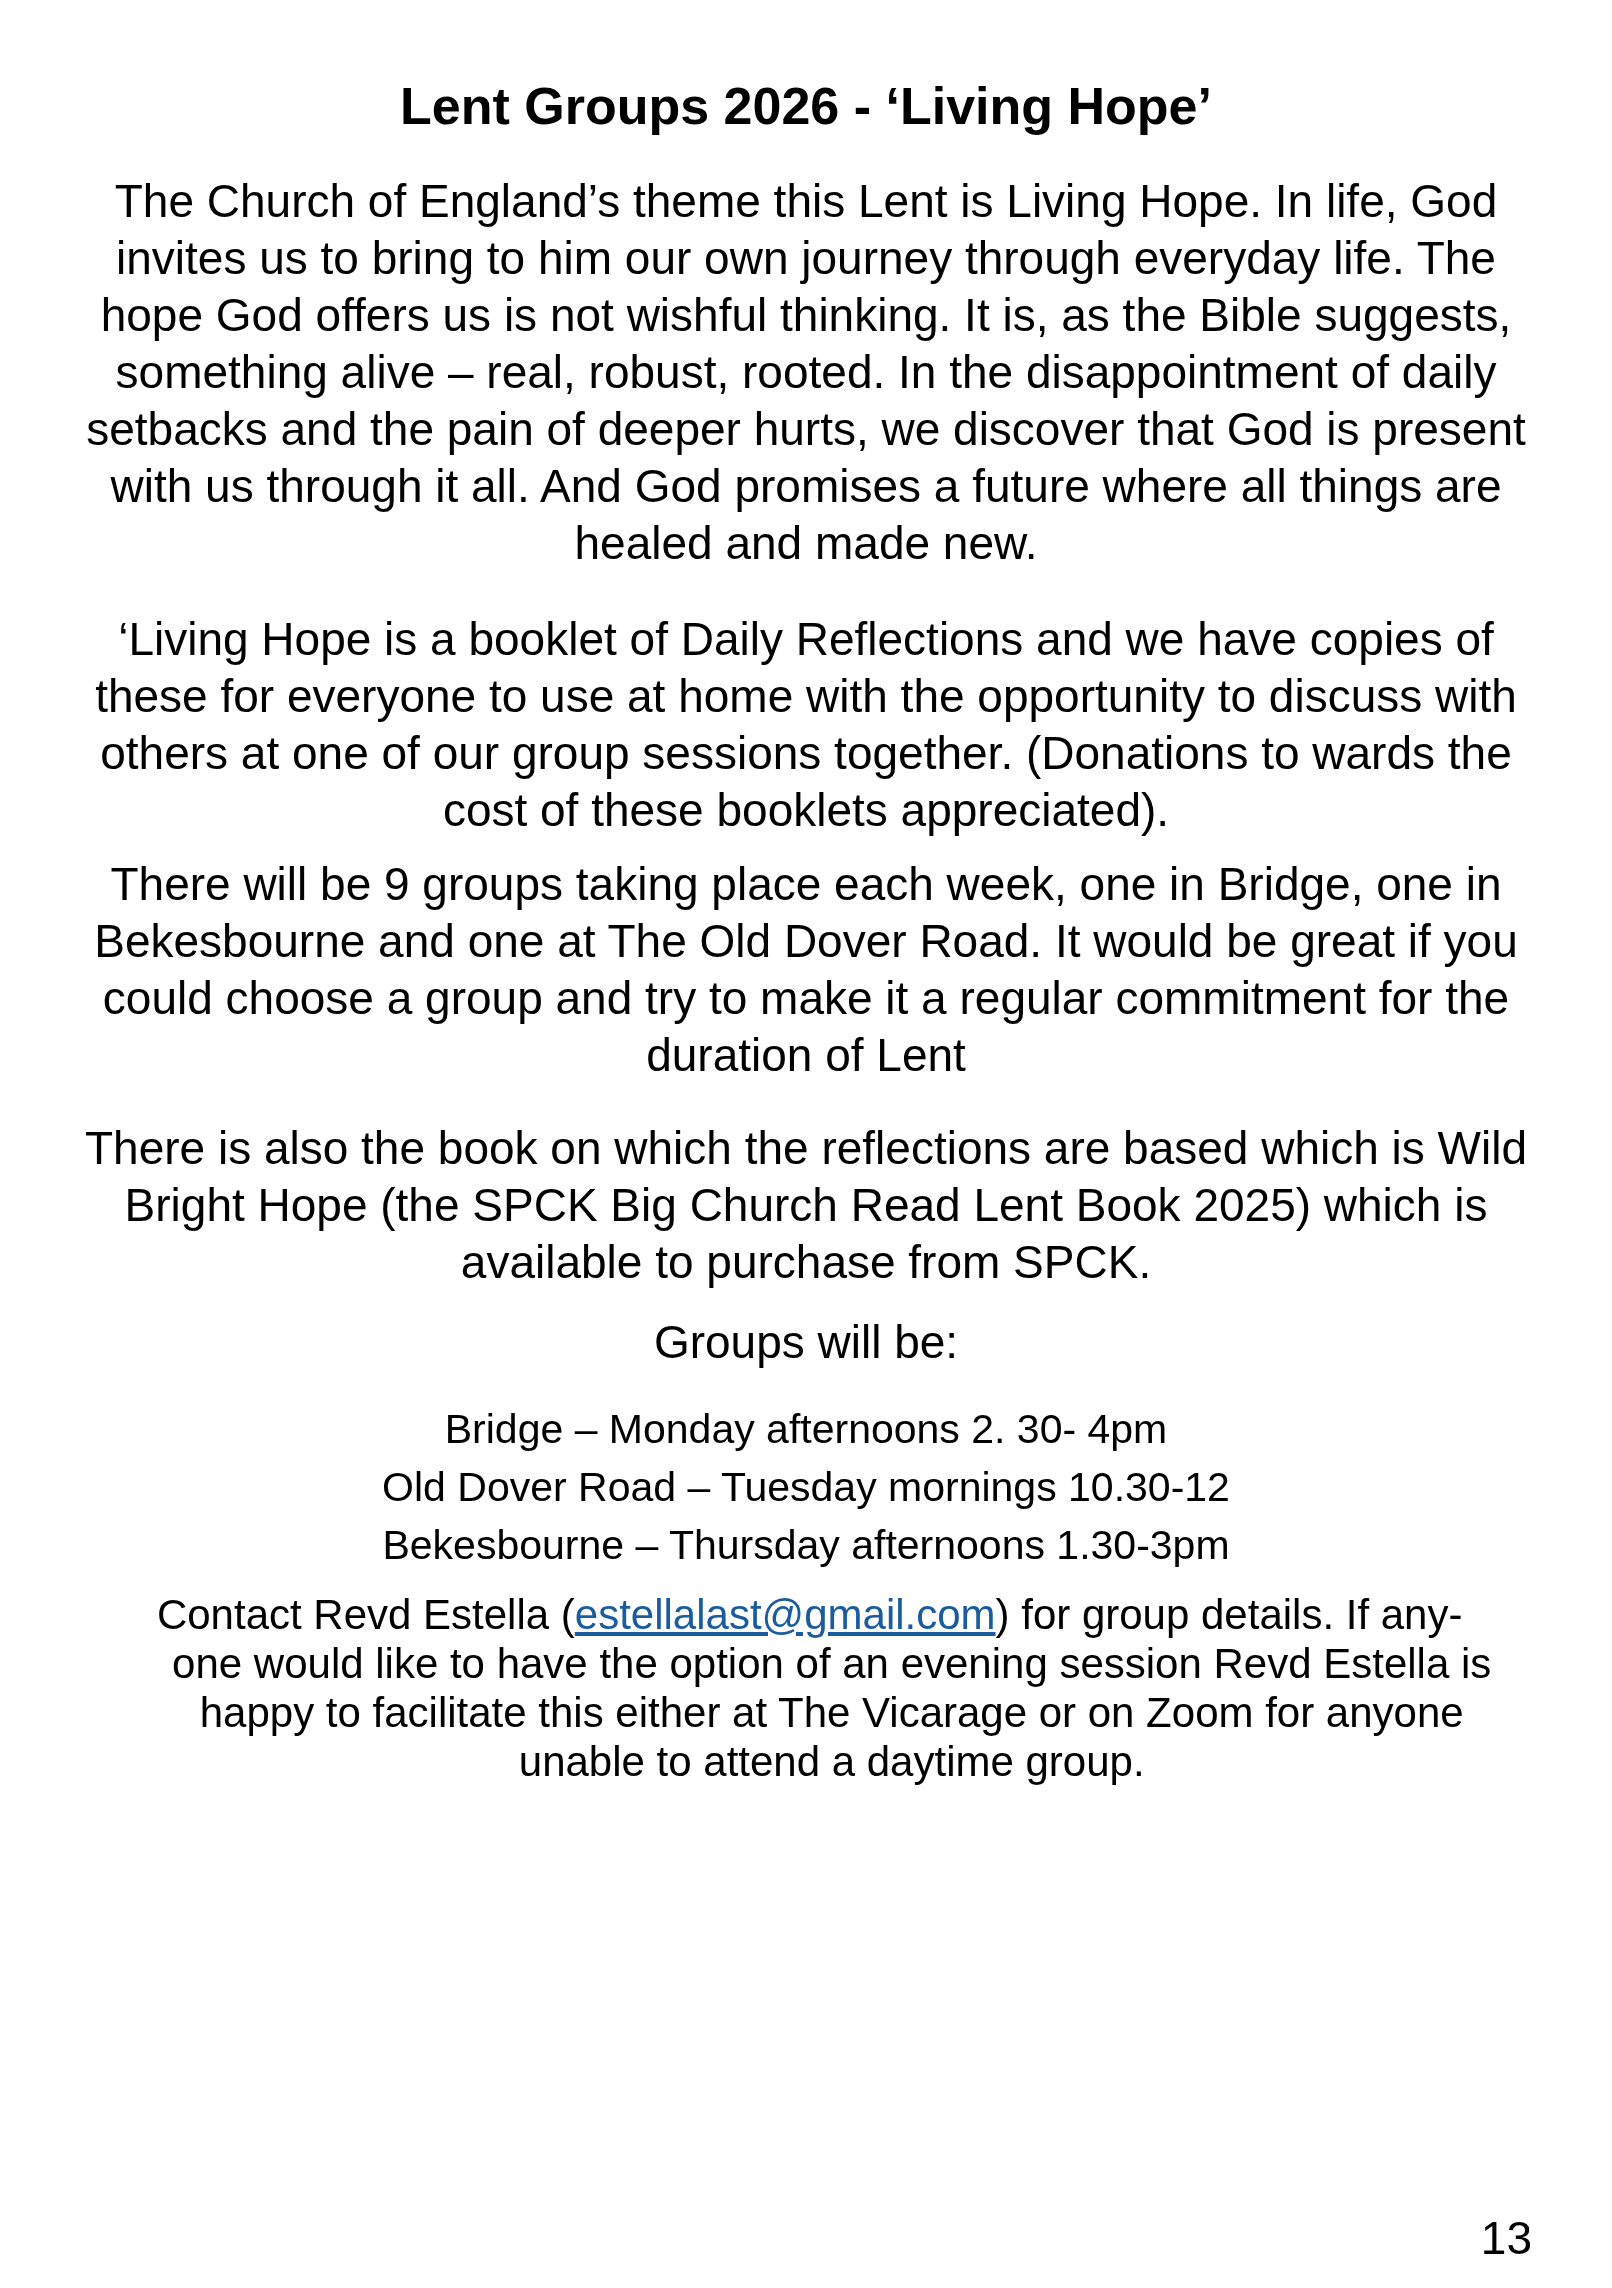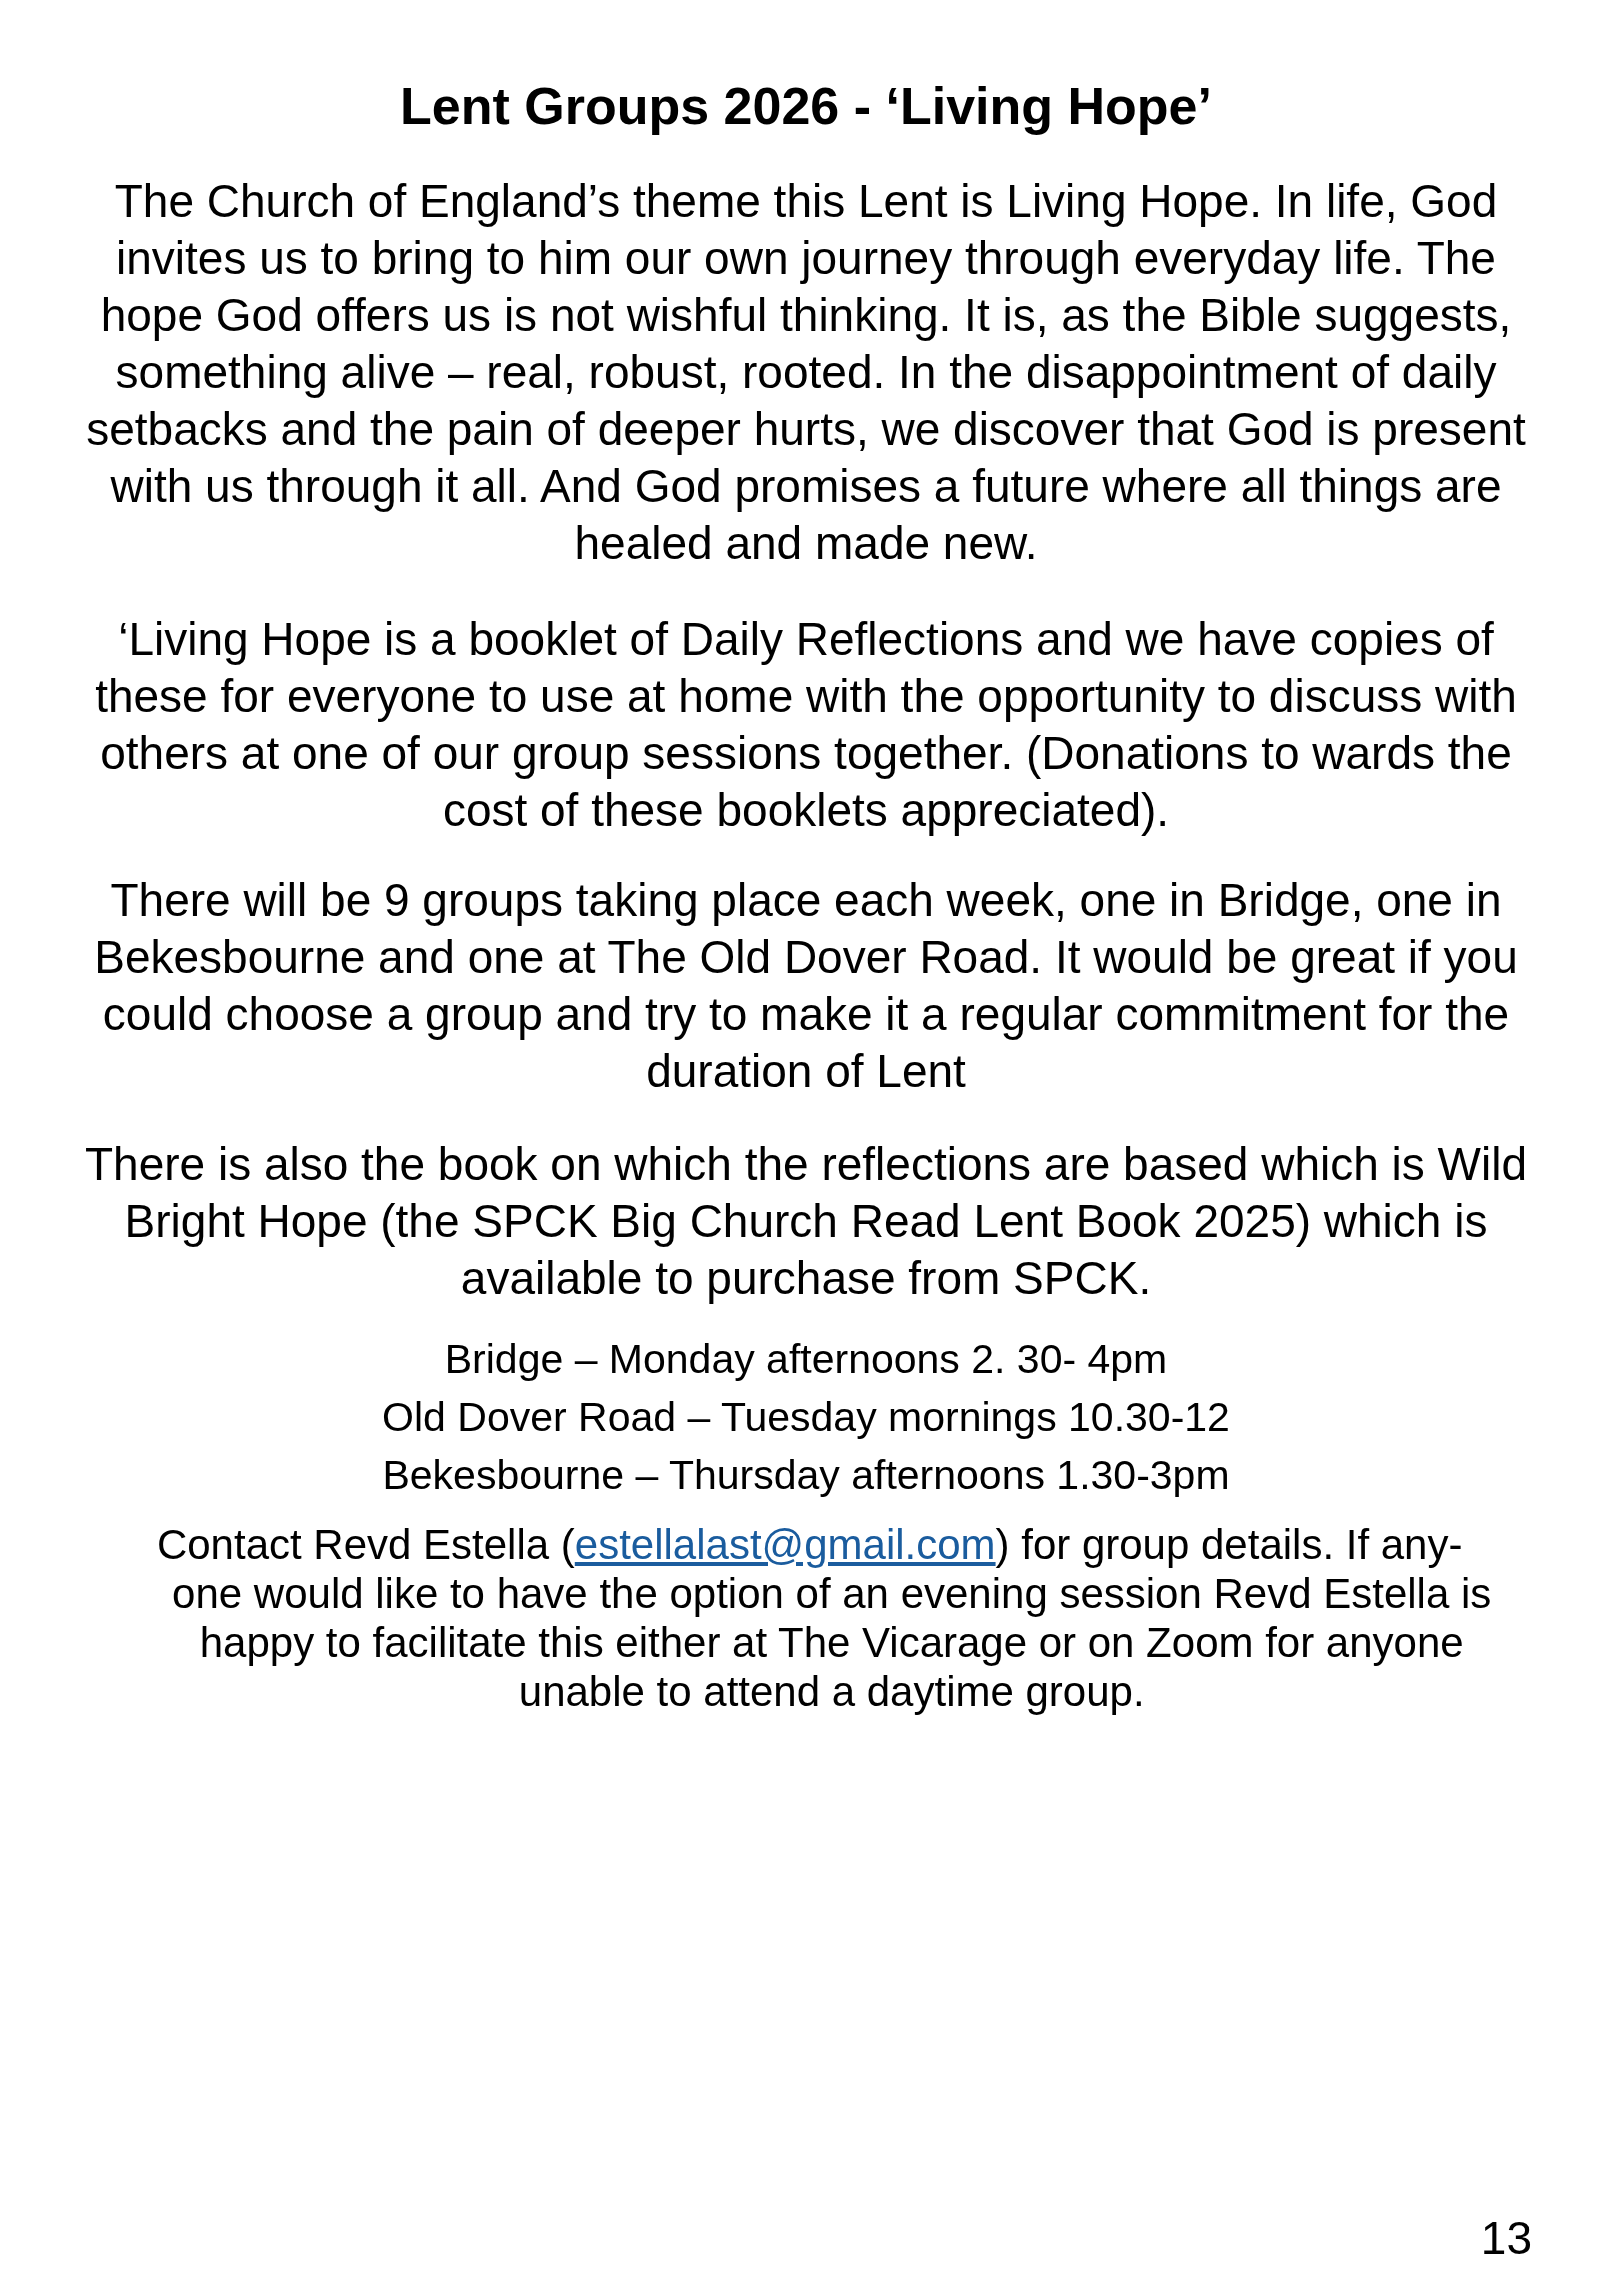--- a/index.html
+++ b/index.html
@@ -29,21 +29,21 @@
     font-weight: bold;
     margin: 0 0 37px 0;
     white-space: pre;
   }
   .para {
     font-size: 46px;
     line-height: 57px;
     margin: 0 0 39px 0;
     white-space: pre;          
   }
-  .para.p2 { margin-bottom: 33px; }
+  .para.p2 { margin-bottom: 17px; }
   .para.p3 { margin-bottom: 36px; }
   .para.p4 { margin-bottom: 23px; }
   .groups-heading {
     font-size: 46px;
     line-height: 57px;
     margin: 0 0 29px 0;
     white-space: pre;
   }
   .groups-schedule {
     font-size: 41px;
@@ -99,20 +99,21 @@
 
     <p class="para p3">There will be 9 groups taking place each week, one in Bridge, one in
 Bekesbourne and one at The Old Dover Road. It would be great if you
 could choose a group and try to make it a regular commitment for the
 duration of Lent</p>
 
     <p class="para p4">There is also the book on which the reflections are based which is Wild
 Bright Hope (the SPCK Big Church Read Lent Book 2025) which is
 available to purchase from SPCK.</p>
 
+    <div class="groups-heading">Groups will be:</div>
 
     <div class="groups-schedule">Bridge – Monday afternoons 2. 30- 4pm
 Old Dover Road – Tuesday mornings 10.30-12
 Bekesbourne – Thursday afternoons 1.30-3pm</div>
 
     <p class="contact"><span>Contact Revd Estella (</span><a class="email-link" href="#">estellalast@gmail.com</a><span>) for group details. If any-</span><span class="rest-lines">one would like to have the option of an evening session Revd Estella is
 happy to facilitate this either at The Vicarage or on Zoom for anyone
 unable to attend a daytime group.</span></p>
 
   </div>

